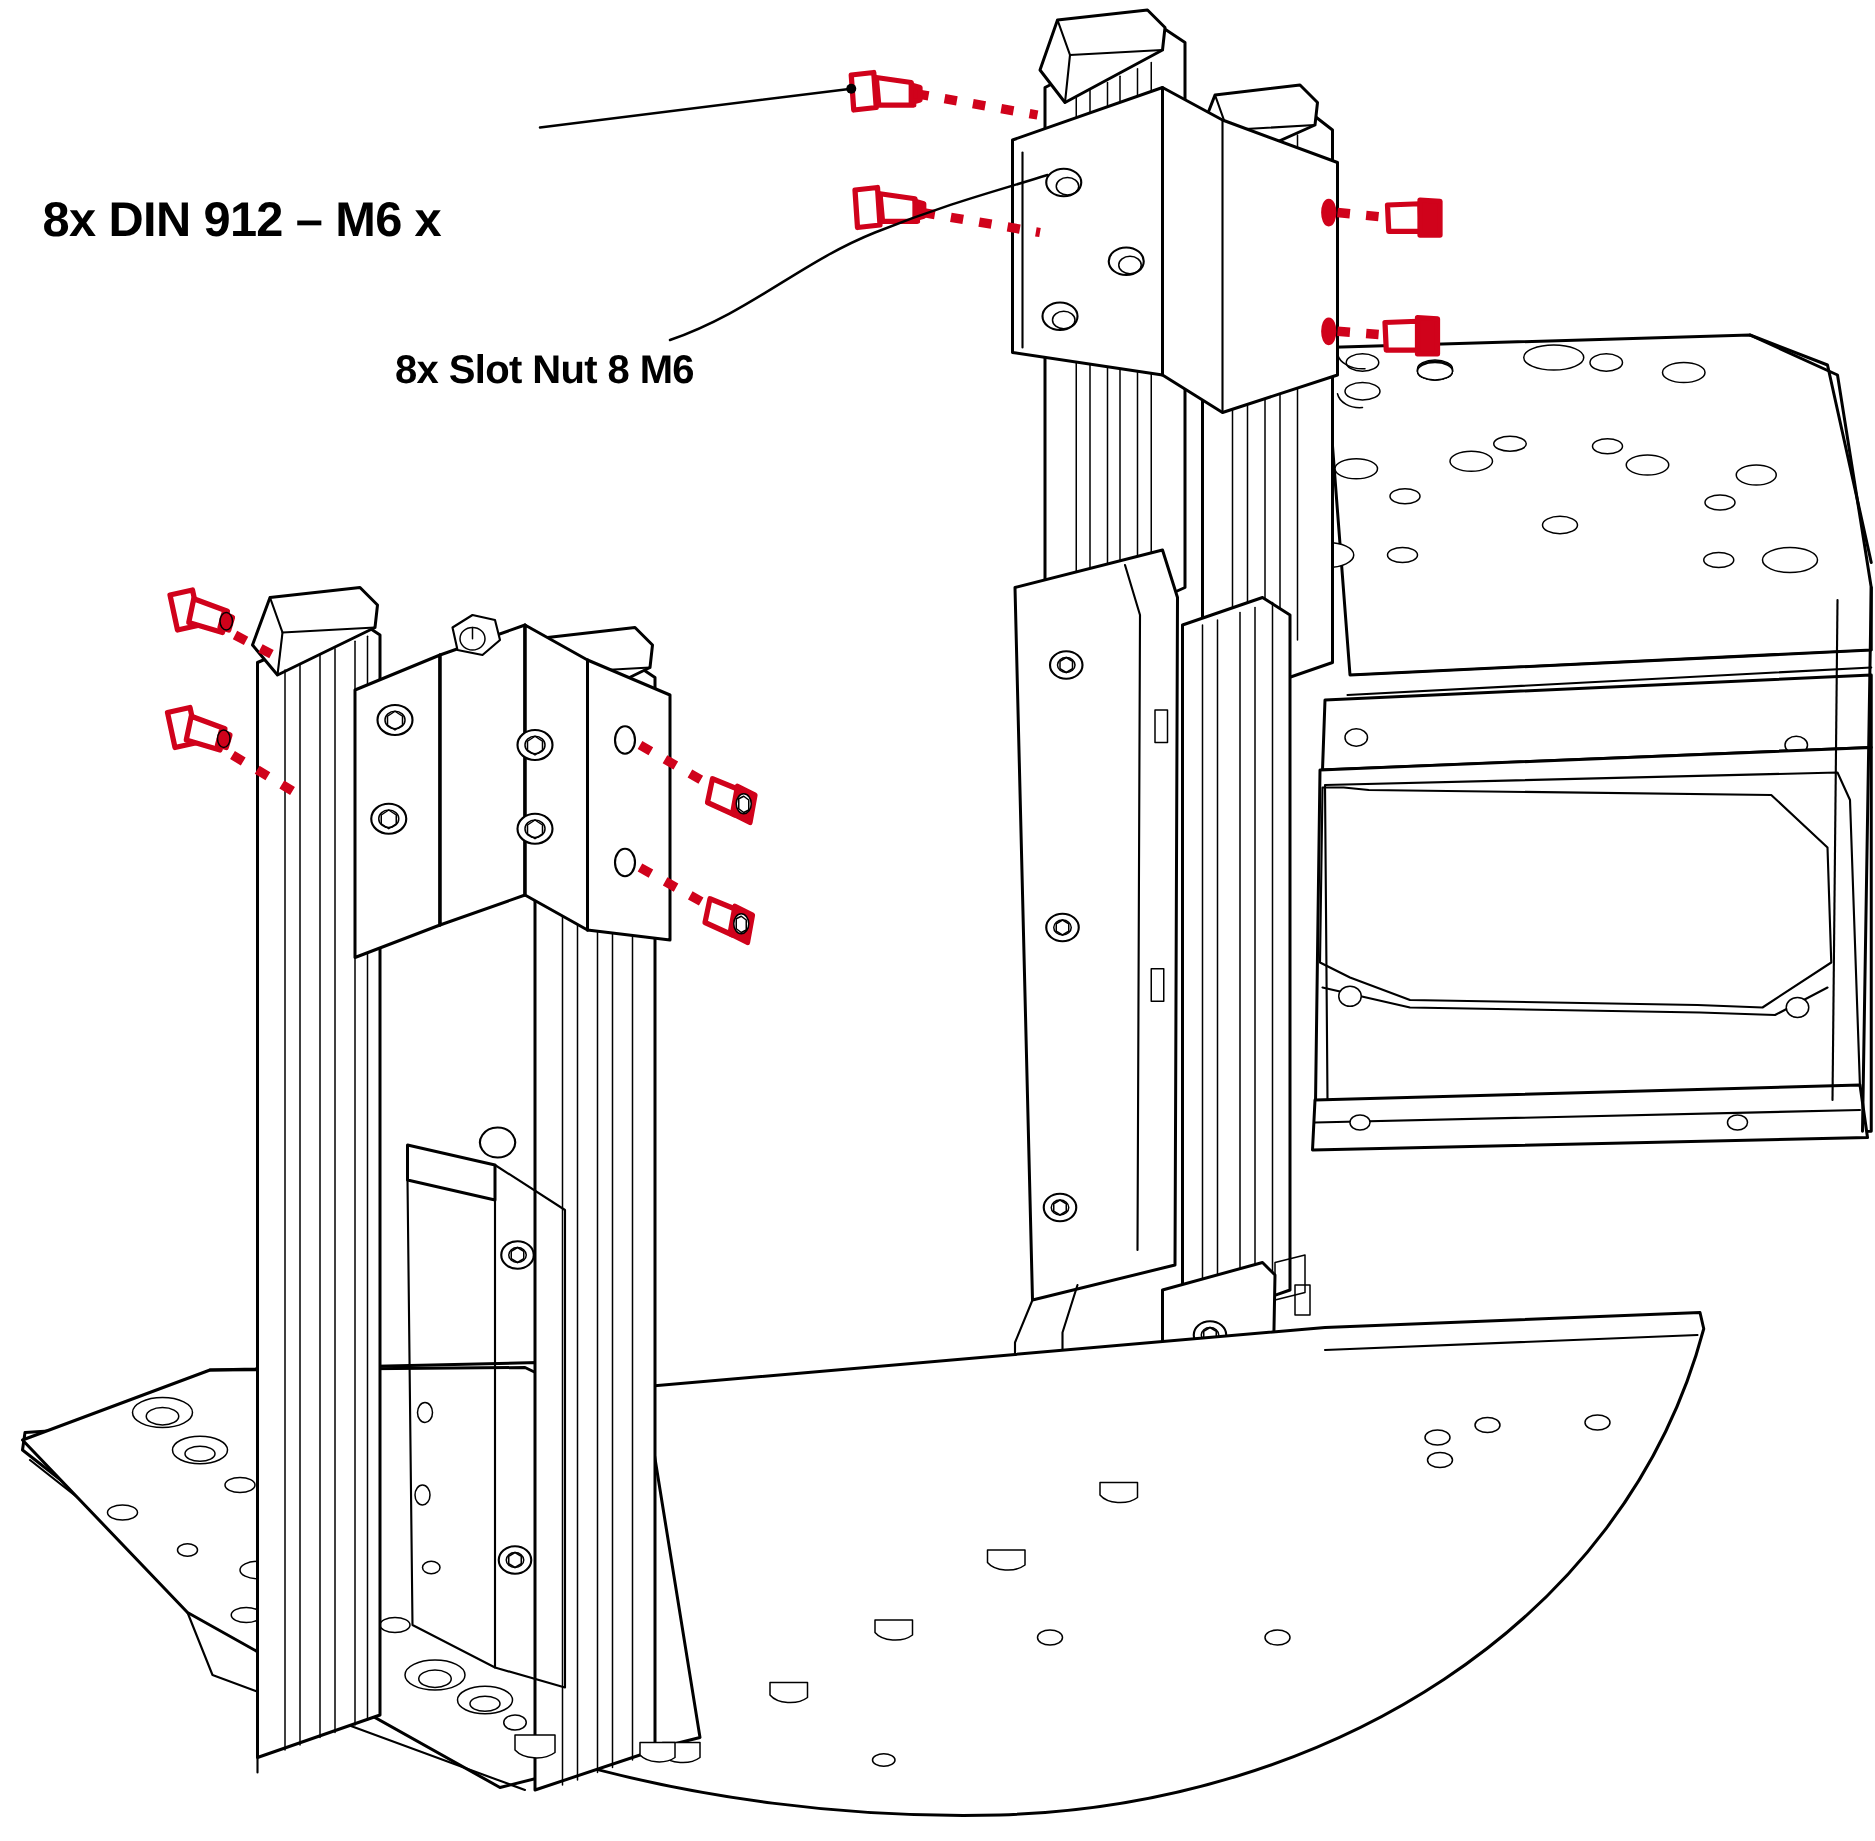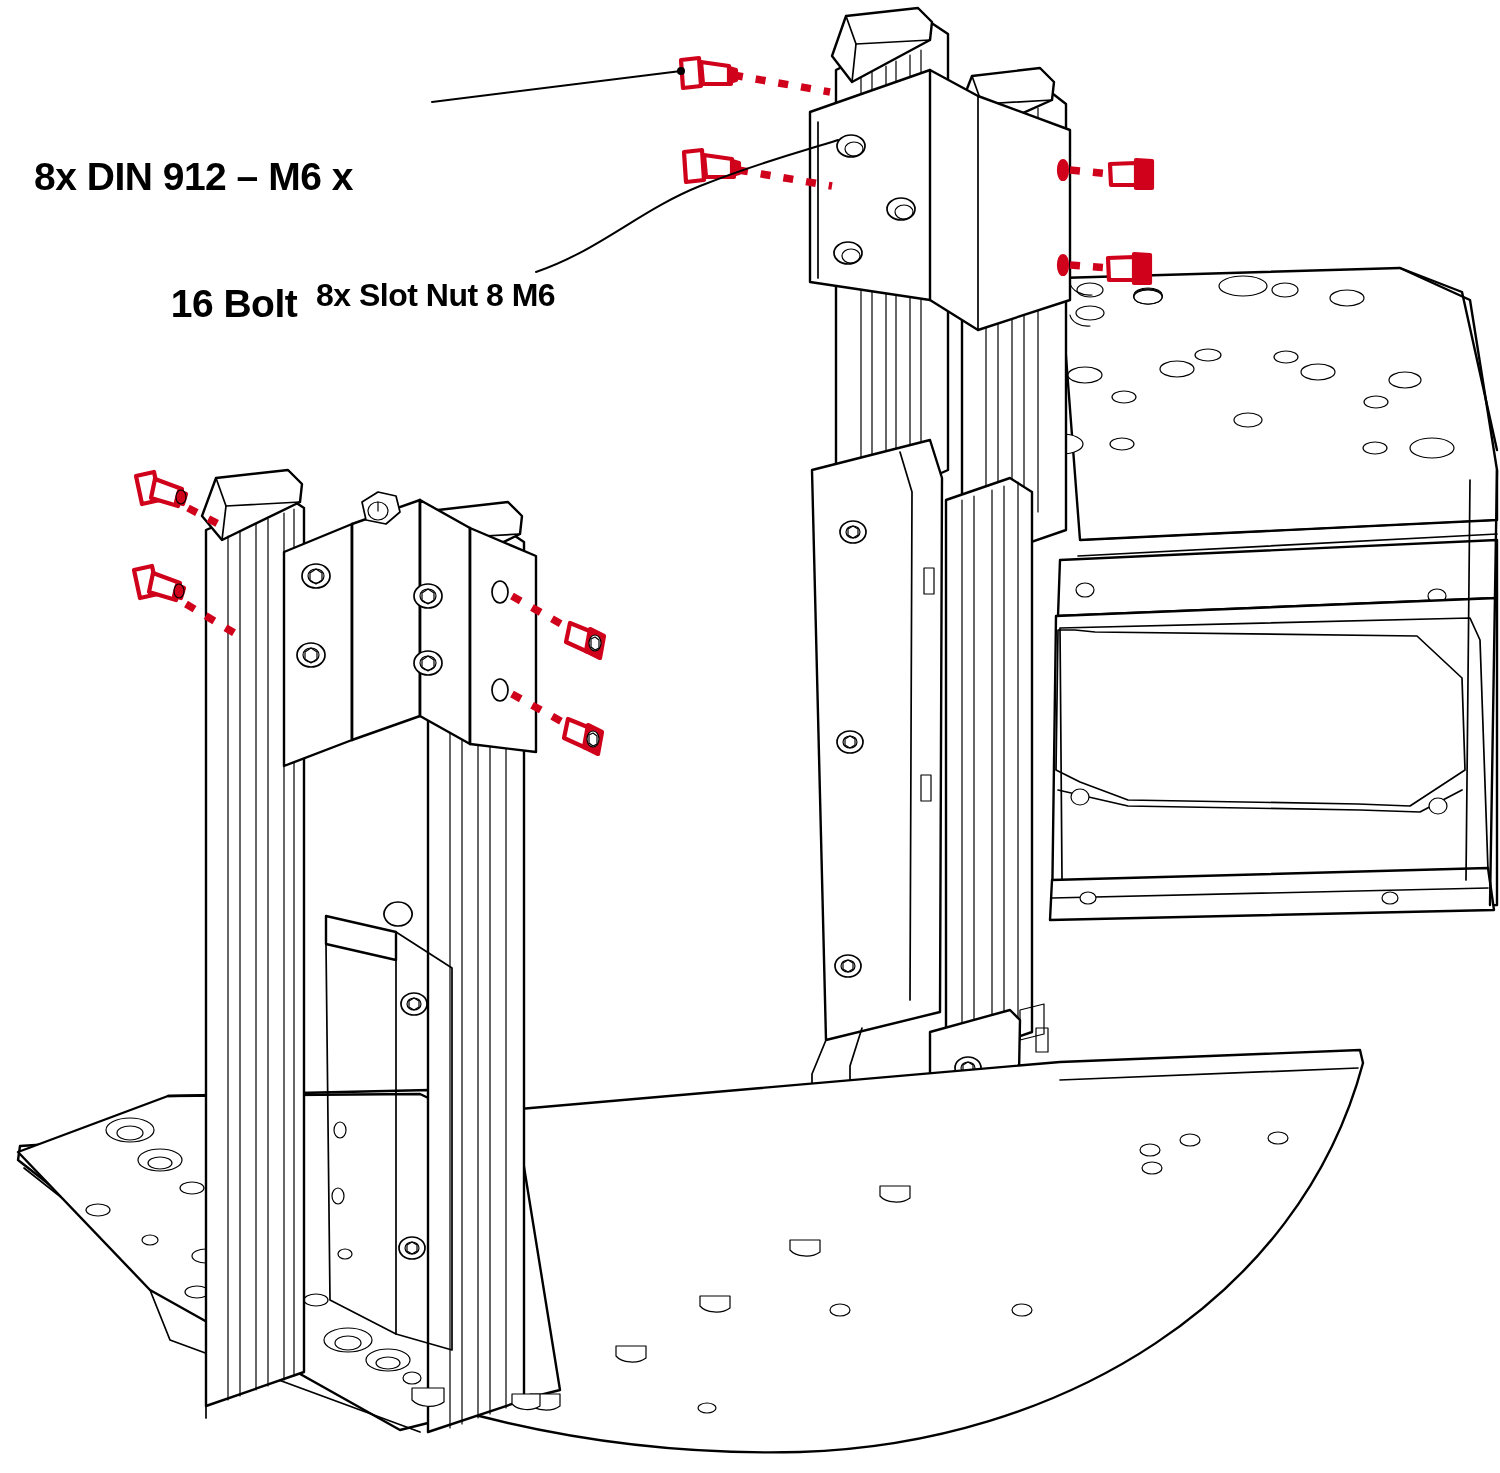--- a/index.html
+++ b/index.html
@@ -416,18 +416,17 @@
       <path class="lead" d="M432 102 L681 71"></path>
       <circle cx="681" cy="71" r="4" fill="#000"></circle>
     </g>
     <g>
       <path class="lead" d="M536 272 C600 250 640 210 700 186 C760 162 800 152 838 140"></path>
     </g>
   </svg>
 
   <div class="lbl" id="label-bolt">
     <span class="l1">8x DIN 912 – M6 x</span>
-    <span class="l2">16 Bolt</span>
   </div>
 
   <div class="lbl" id="label-nut">8x Slot Nut 8 M6</div>
 
 </div>
 
 </body></html>

